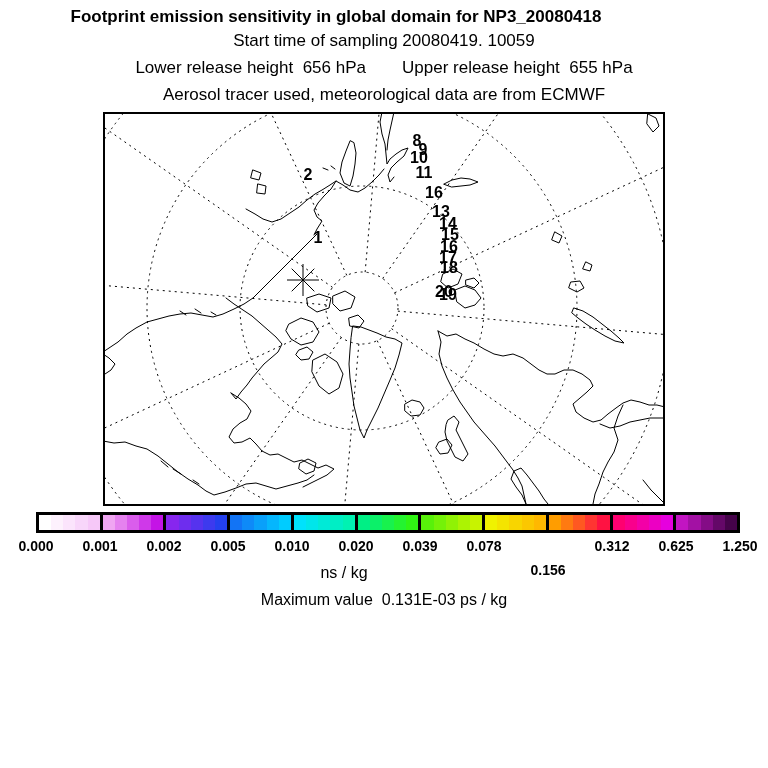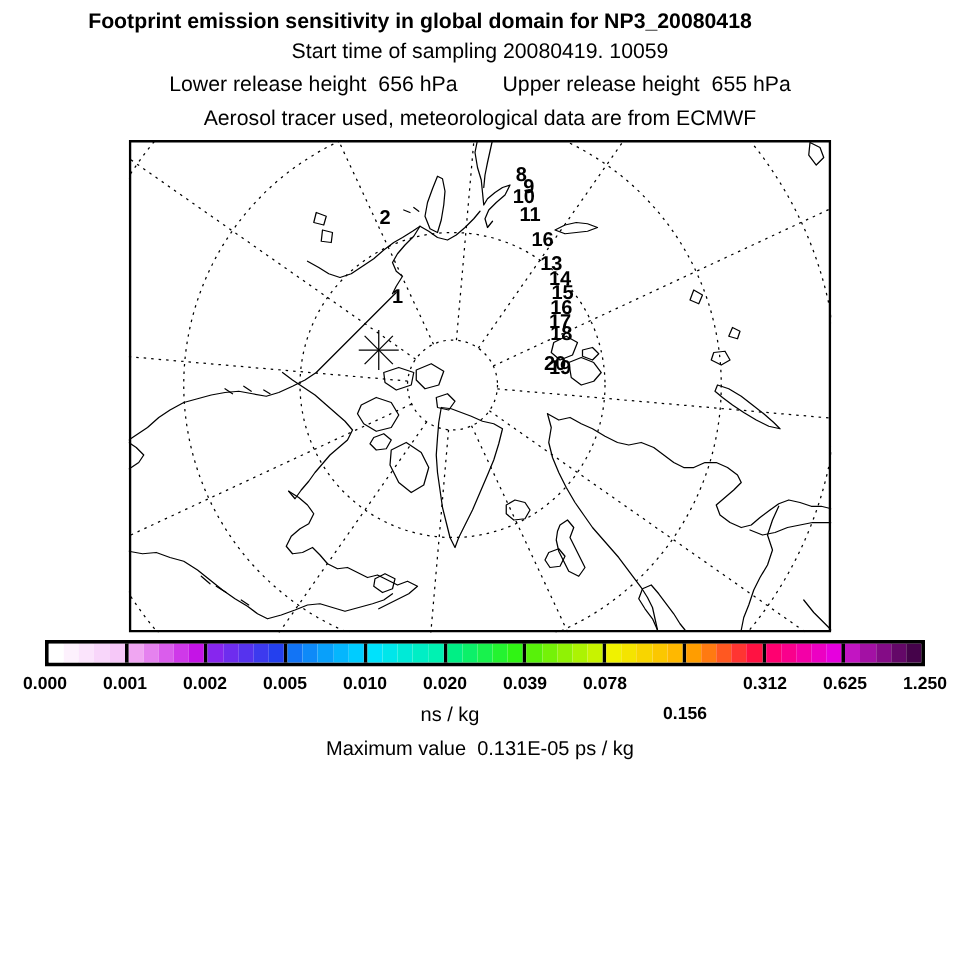--- a/index.html
+++ b/index.html
@@ -28,21 +28,21 @@
   #cbar{position:absolute;left:36px;top:512px;width:704px;height:21px;
         box-sizing:border-box;border:3px solid #000;display:flex;}
   .cseg{flex:1 1 0;display:flex;border-right:3px solid #000;}
   .cseg:last-child{border-right:none;}
   .ccell{flex:1 1 0;}
 
   #cbar-ticks{position:absolute;left:36px;top:538px;width:704px;height:18px;}
   .ctick{position:absolute;transform:translateX(-50%);font-size:14px;
          font-weight:bold;white-space:nowrap;}
 
-  #units{position:absolute;left:16px;top:564px;width:688px;text-align:center;
+  #units{position:absolute;left:0;top:564px;width:688px;text-align:center;
          font-size:16px;white-space:pre;}
   #maxval{position:absolute;left:0;top:591px;width:768px;text-align:center;
           font-size:16px;white-space:pre;}
 </style>
 </head>
 <body>
 
 <div id="page">
 
   <div id="title" class="hline">Footprint emission sensitivity in global domain for NP3_20080418</div>
@@ -253,15 +253,15 @@
       <span class="ctick" style="left: 320px;">0.020</span>
       <span class="ctick" style="left: 384px;">0.039</span>
       <span class="ctick" style="left: 448px;">0.078</span>
       <span class="ctick" style="left: 512px; margin-top: 24px;">0.156</span>
       <span class="ctick" style="left: 576px;">0.312</span>
       <span class="ctick" style="left: 640px;">0.625</span>
       <span class="ctick" style="left: 704px;">1.250</span>
     </div>
 
   <div id="units">ns / kg</div>
-  <div id="maxval">Maximum value  0.131E-05 ps / kg</div>
+  <div id="maxval">Maximum value  0.131E-03 ps / kg</div>
 
 </div>
 
 </body></html>

